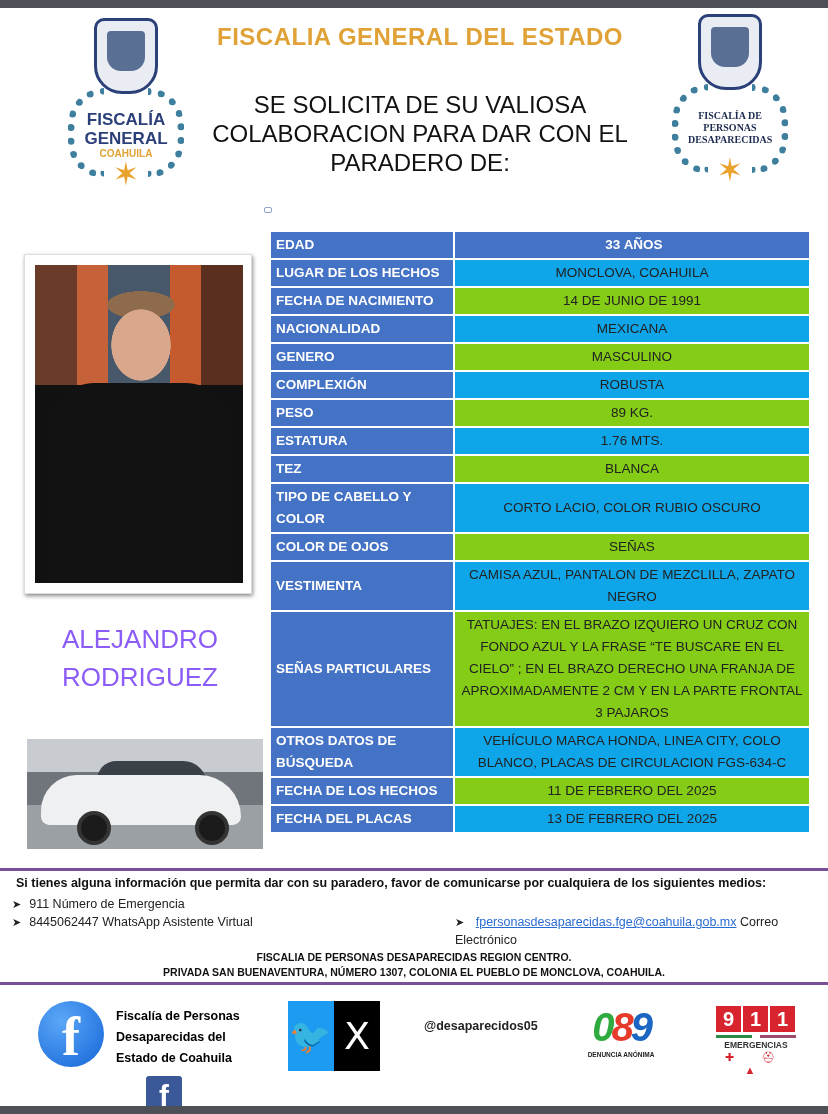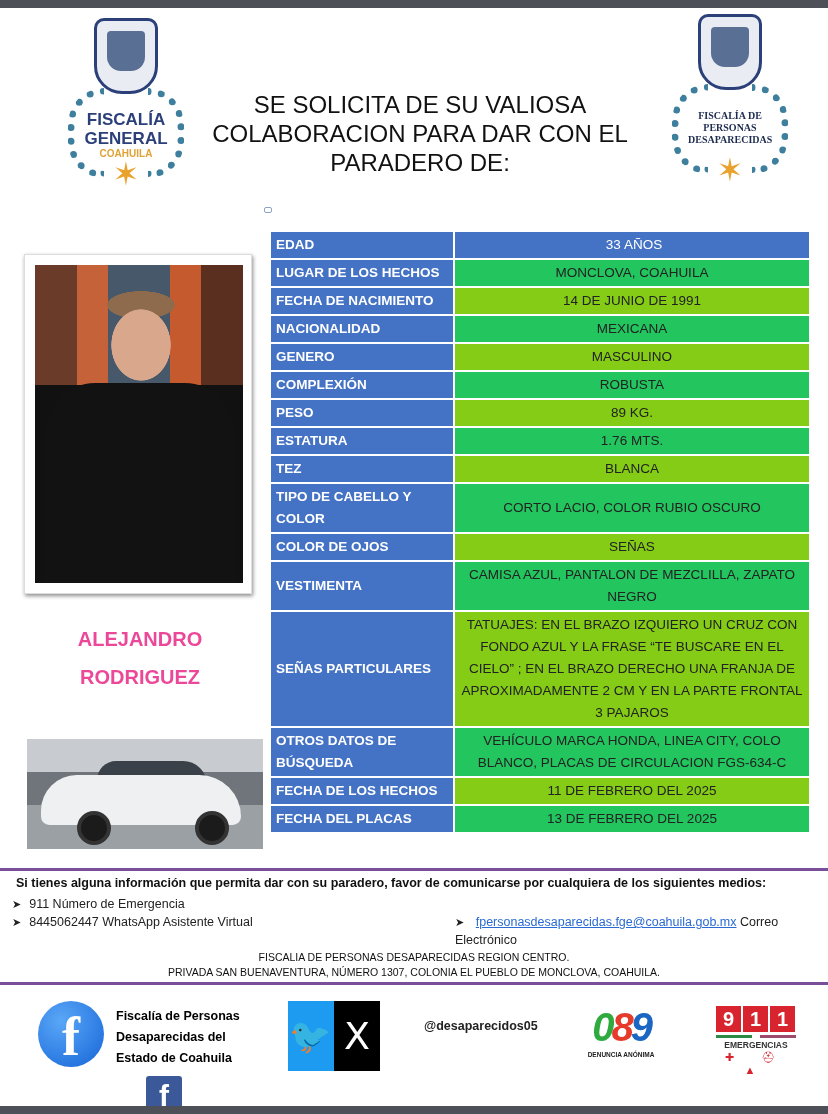--- a/index.html
+++ b/index.html
@@ -30,44 +30,44 @@
   .photo-frame { position: absolute; left: 24px; top: 254px; width: 228px; height: 340px; background: #fff; box-shadow: 1px 2px 4px rgba(0,0,0,0.45); border: 1px solid #ddd; }
   .photo { position: absolute; left: 10px; top: 10px; width: 208px; height: 318px; background:
       radial-gradient(ellipse 30px 36px at 106px 80px, #d9a88c 0 98%, transparent 100%),
       radial-gradient(ellipse 34px 14px at 106px 40px, #8d6b4c 0 98%, transparent 100%),
       linear-gradient(180deg, transparent 0 120px, #111 120px),
       linear-gradient(90deg, #6b3b2a 0 20%, #c5623a 20% 35%, #48586b 35% 65%, #c55a2e 65% 80%, #5a2f1f 80%);
     overflow: hidden; }
   .photo .body { position: absolute; left: 10px; top: 118px; width: 190px; height: 200px; background: #121212; border-radius: 50px 50px 0 0; }
 
   
-  .name { position: absolute; left: 20px; top: 620px; width: 240px; text-align: center; color: #ec4899; font-size: 20px; font-weight: bold; line-height: 38px; }
+  .name { position: absolute; left: 20px; top: 620px; width: 240px; text-align: center; color: #8b5cf6; font-size: 26px; font-weight: normal; line-height: 38px; }
 
   
   .car-photo { position: absolute; left: 27px; top: 739px; width: 236px; height: 110px; background: linear-gradient(180deg, #c8ccd0 0 30%, #6f757a 30% 60%, #9aa0a4 60%); overflow: hidden; }
   .car-photo .car-body { position: absolute; left: 14px; top: 36px; width: 200px; height: 50px; background: #eef0f2; border-radius: 60px 70px 14px 14px; }
   .car-photo .car-window { position: absolute; left: 70px; top: 22px; width: 110px; height: 24px; background: #3a4148; border-radius: 40px 50px 0 0; }
   .car-photo .wheel { position: absolute; top: 72px; width: 34px; height: 34px; background: #1b1b1b; border-radius: 50%; border: 4px solid #333; }
 
   
   .info-table { position: absolute; left: 271px; top: 230px; width: 538px; border-collapse: separate; border-spacing: 0 2px; }
   .info-table td { font-size: 13.5px; vertical-align: middle; }
   .info-table td.label { width: 182px; background: #4472c4; color: #ffffff; font-weight: bold; padding: 2px 5px; line-height: 22px; }
-  .info-table td.value { background: #22c55e; color: #222; text-align: center; padding: 2px 4px; line-height: 22px; border-left: 2px solid #fff; }
+  .info-table td.value { background: #0ea5e9; color: #222; text-align: center; padding: 2px 4px; line-height: 22px; border-left: 2px solid #fff; }
   .info-table tr.alt td.value { background: #84cc16; }
-  .info-table tr.head td.value { background: #4472c4; color: #fff; font-weight: normal; padding-left: 8px; }
+  .info-table tr.head td.value { background: #4472c4; color: #fff; font-weight: bold; padding-left: 8px; }
 
   
   .rule { position: absolute; left: 0; width: 828px; height: 3px; background: #7a4f9a; }
   .contact-intro { position: absolute; left: 16px; top: 876px; width: 800px; font-size: 12.5px; font-weight: bold; color: #111; }
   .contact-list { position: absolute; left: 12px; top: 895px; list-style: none; font-size: 12.5px; color: #222; line-height: 18px; }
   .contact-list li::before, .email-item::before { content: "➤"; font-size: 11px; margin-right: 8px; }
   .email-item { position: absolute; left: 455px; top: 913px; width: 370px; font-size: 12.5px; color: #222; line-height: 18px; }
   .email-item a { color: #2a6bd1; text-decoration: underline; }
-  .office { position: absolute; left: 0; top: 950px; width: 828px; text-align: center; font-size: 10.5px; font-weight: normal; color: #111; line-height: 15px; }
+  .office { position: absolute; left: 0; top: 950px; width: 828px; text-align: center; font-size: 10.5px; font-weight: bold; color: #111; line-height: 15px; }
 
   
   .fb-round { position: absolute; left: 38px; top: 1001px; width: 66px; height: 66px; border-radius: 50%; background: radial-gradient(circle at 35% 30%, #5aa7f7, #1565d8); color: #fff; font-size: 54px; font-weight: bold; text-align: center; line-height: 72px; font-family: "Liberation Serif", serif; }
   .fb-text { position: absolute; left: 116px; top: 1006px; font-size: 12.5px; font-weight: bold; color: #000000; line-height: 21px; }
   .fb-square { position: absolute; left: 146px; top: 1076px; width: 36px; height: 34px; background: #3b5998; color: #fff; font-size: 30px; font-weight: bold; text-align: center; line-height: 40px; border-radius: 3px; }
   .tw-box { position: absolute; left: 288px; top: 1001px; width: 46px; height: 70px; background: #1d9bf0; color: #fff; font-size: 34px; text-align: center; line-height: 70px; }
   .x-box { position: absolute; left: 334px; top: 1001px; width: 46px; height: 70px; background: #000; color: #fff; font-size: 38px; text-align: center; line-height: 70px; font-family: "DejaVu Sans", sans-serif; }
   .handle { position: absolute; left: 424px; top: 1019px; font-size: 12.5px; font-weight: bold; color: #222; }
   .logo-089 { position: absolute; left: 581px; top: 1003px; width: 80px; height: 62px; }
   .logo-089 .nums { display: block; font-size: 40px; font-style: italic; font-weight: bold; line-height: 48px; text-align: center; letter-spacing: -3px; }
@@ -91,20 +91,21 @@
     <div class="wreath-l"></div>
     <div class="wreath-r"></div>
     <div class="seal-text">
       <span class="l1">FISCALÍA</span>
       <span class="l1">GENERAL</span>
       <span class="l3">COAHUILA</span>
     </div>
     <div class="star">✶</div>
   </div>
 
+  <div class="title-gold">FISCALIA GENERAL DEL ESTADO</div>
   <div class="title-black">SE SOLICITA DE SU VALIOSA COLABORACION PARA DAR CON EL PARADERO DE:</div>
 
   <div class="seal seal-right">
     <div class="shield"></div>
     <div class="wreath-l"></div>
     <div class="wreath-r"></div>
     <div class="seal-text">
       <span style="display:block">FISCALÍA DE</span>
       <span style="display:block">PERSONAS</span>
       <span style="display:block">DESAPARECIDAS</span>

